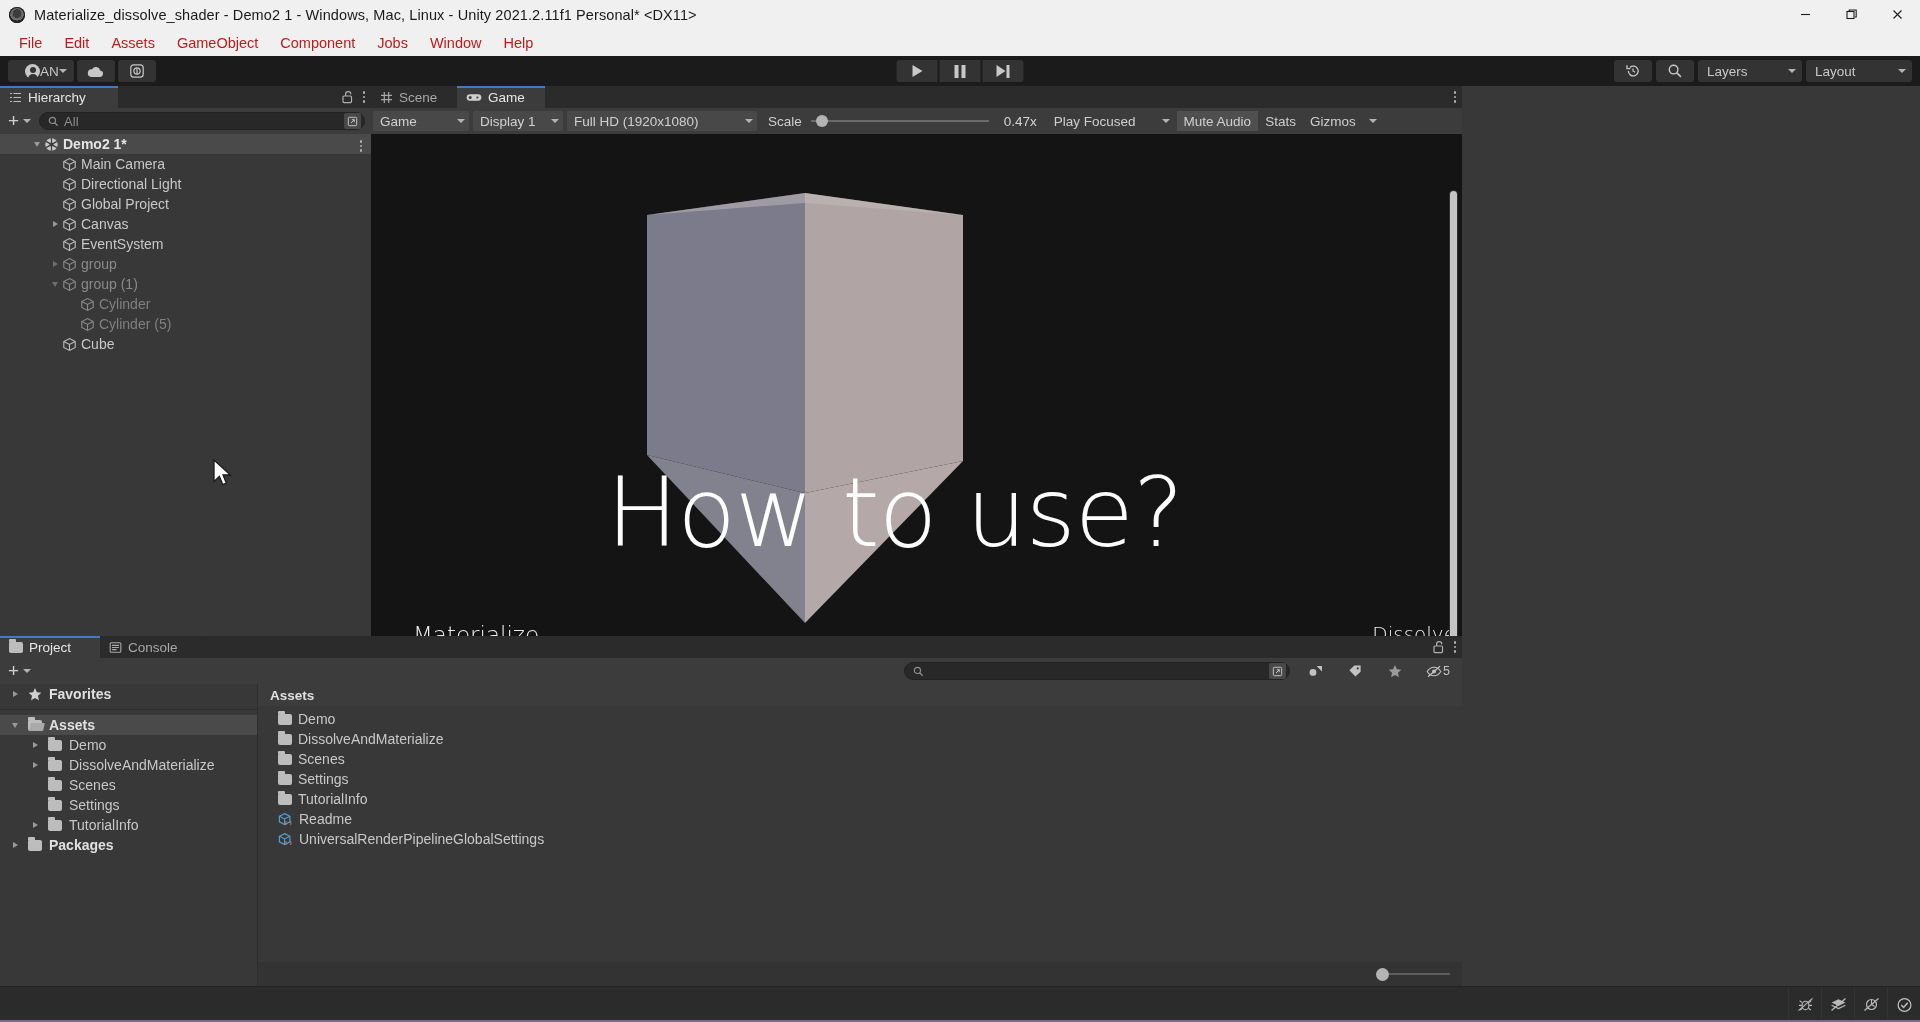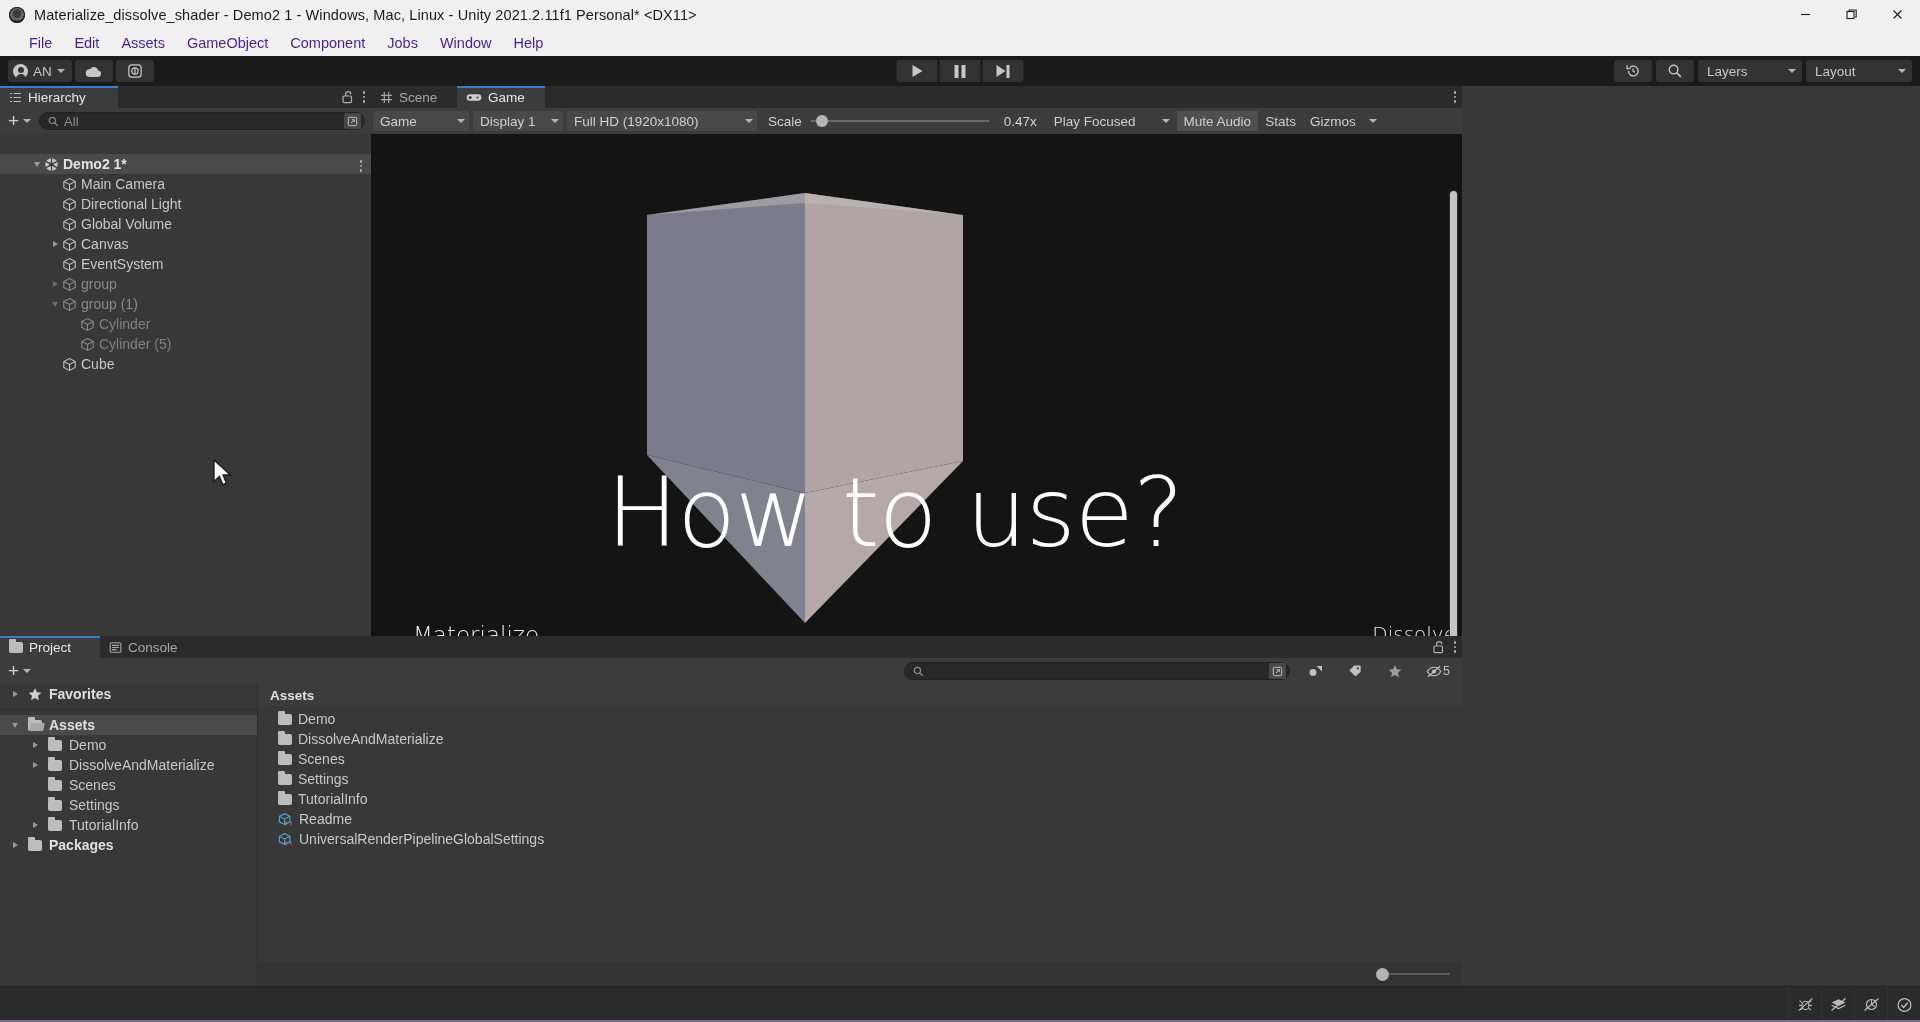--- a/index.html
+++ b/index.html
@@ -30,39 +30,39 @@
   .titlebar-text { font-size: 14.5px; letter-spacing: .1px; white-space: nowrap; }
   .win-btns { position: absolute; right: 0; top: 0; height: 29px; display: flex; }
   .win-btn {
     width: 46px; height: 29px; display: flex; align-items: center; justify-content: center;
     color: #1d1d1d; font-size: 14px; line-height: 1;
   }
 
   
   .menubar {
     position: absolute; left: 0; top: 29px; width: 1920px; height: 27px;
-    background: #f0f0f0; color: #4c1d95;
-    display: flex; align-items: center; padding-left: 18px;
+    background: #f0f0f0; color: #b91c1c;
+    display: flex; align-items: center; padding-left: 8px;
   }
   .menu-item { padding: 3px 11px; font-size: 14.5px; border-radius: 2px; }
 
   
   .toolbar {
     position: absolute; left: 0; top: 56px; width: 1920px; height: 30px;
     background: #1b1b1b;
     display: flex; align-items: center;
   }
   .tb-group { display: flex; align-items: center; gap: 3px; }
   .tb-left { margin-left: 8px; }
   .tb-btn {
     height: 22px; background: #333333; border-radius: 3px;
     display: flex; align-items: center; justify-content: center;
     color: #c4c4c4; padding: 0 7px;
   }
-  .tb-account { gap: 5px; font-size: 13.5px; padding: 0 7px 0 5px; }
+  .tb-account { font-size: 13.5px; padding: 0 7px 0 17px; }
   .avatar-dot {
     width: 15px; height: 15px; border-radius: 50%;
     background: #c8c8c8; position: relative; flex: 0 0 auto;
   }
   .avatar-dot::before {
     content: ""; position: absolute; left: 4.5px; top: 3px;
     width: 6px; height: 6px; border-radius: 50%; background: #333;
   }
   .avatar-dot::after {
     content: ""; position: absolute; left: 2.5px; top: 10px;
@@ -134,21 +134,21 @@
   .searchfield .txt { font-size: 13px; color: #8d8d8d; flex: 1; }
   .sf-expand {
     width: 17px; height: 16px; border-radius: 2px; background: #484848;
     display: flex; align-items: center; justify-content: center; flex: 0 0 auto;
   }
   .h-list { position: absolute; left: 0; top: 48px; right: 0; bottom: 0; overflow: hidden; }
   .h-row {
     height: 20px; display: flex; align-items: center;
     font-size: 14px; color: #c8c8c8; position: relative; white-space: nowrap;
   }
-  .h-row.selected { background: #4a4a4a; margin-top: 20px; }
+  .h-row.selected { background: #4a4a4a; }
   .h-row.scene { color: #e4e4e4; font-weight: bold; }
   .h-row.dim { color: #8a8a8a; }
   .h-row.dim2 { color: #808080; }
   .tw {
     width: 14px; flex: 0 0 auto; display: flex; align-items: center; justify-content: center;
   }
   .tw .ar-r { width: 0; height: 0; border-left: 5px solid #9a9a9a;
               border-top: 3.5px solid transparent; border-bottom: 3.5px solid transparent; }
   .tw .ar-d { width: 0; height: 0; border-top: 5px solid #9a9a9a;
               border-left: 3.5px solid transparent; border-right: 3.5px solid transparent; }
@@ -478,21 +478,21 @@
           </svg>
           <span class="h-label">Directional Light</span>
         </div>
         <div class="h-row">
           <span style="width:48px;flex:0 0 auto"></span>
           <span class="tw"></span>
           <svg class="ic" width="15" height="15" viewBox="0 0 15 15">
             <polygon points="7.5,1.6 13.2,4.5 13.2,10.5 7.5,13.4 1.8,10.5 1.8,4.5" fill="none" stroke="#bdbdbd" stroke-width="1.1"></polygon>
             <path d="M1.8 4.5l5.7 2.9 5.7-2.9M7.5 7.4v6" stroke="#bdbdbd" stroke-width="1.1" fill="none"></path>
           </svg>
-          <span class="h-label">Global Volume</span>
+          <span class="h-label">Global Project</span>
         </div>
         <div class="h-row">
           <span style="width:48px;flex:0 0 auto"></span>
           <span class="tw">
             <span class="ar-r"></span>
           </span>
           <svg class="ic" width="15" height="15" viewBox="0 0 15 15">
             <polygon points="7.5,1.6 13.2,4.5 13.2,10.5 7.5,13.4 1.8,10.5 1.8,4.5" fill="none" stroke="#bdbdbd" stroke-width="1.1"></polygon>
             <path d="M1.8 4.5l5.7 2.9 5.7-2.9M7.5 7.4v6" stroke="#bdbdbd" stroke-width="1.1" fill="none"></path>
           </svg>

